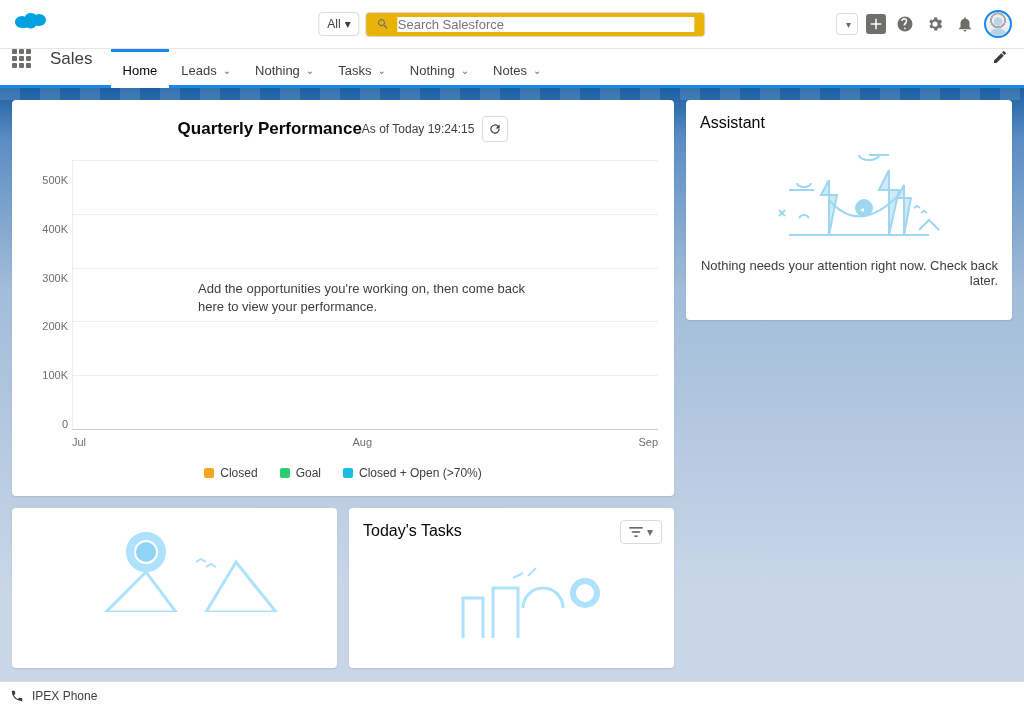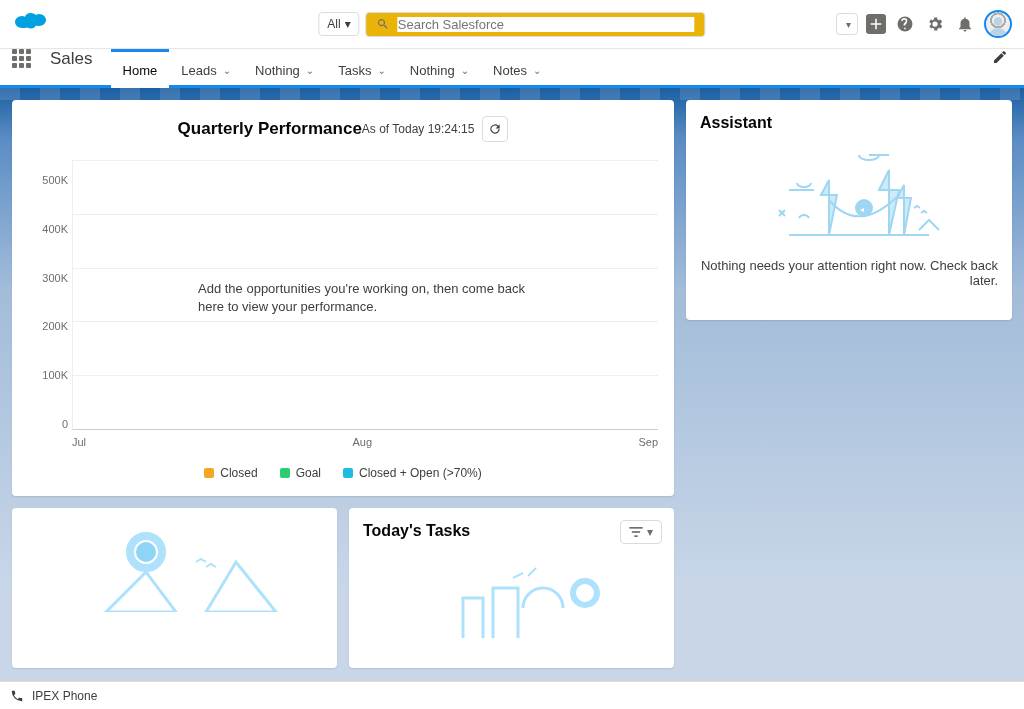--- a/index.html
+++ b/index.html
@@ -218,21 +218,21 @@
   font-size: 13px; color: #3e3e3c; line-height: 1.4;
 }
 .legend {
   display: flex; justify-content: center; gap: 22px; margin-top: 6px;
   font-size: 12px; color: #3e3e3c;
 }
 .legend .item { display: flex; align-items: center; gap: 6px; }
 .legend .sw { width: 10px; height: 10px; border-radius: 2px; }
 .lower-row { display: flex; gap: 12px; min-height: 0; }
 .lower-row .card { flex: 1; padding: 14px; height: 160px; overflow: hidden; position: relative; }
-.card-heading { font-size: 16px; font-weight: 700; color: #080707; margin-bottom: 8px; }
+.card-heading { font-size: 16px; font-weight: 400; color: #080707; margin-bottom: 8px; }
 .tasks-menu {
   position: absolute; right: 12px; top: 12px;
   border: 1px solid #dddbda; border-radius: 4px;
   padding: 4px 8px; cursor: pointer; display:flex; align-items:center; gap:4px;
   font-size: 12px; color:#706e6b;
 }
 .assistant-card { width: 326px; padding: 14px; height: 220px; }
 .assistant-illus { height: 110px; display:flex; align-items:center; justify-content:center; }
 .assistant-msg { text-align: right; font-size: 13px; color: #3e3e3c; margin-top: 8px; }
 .phone-bar {

